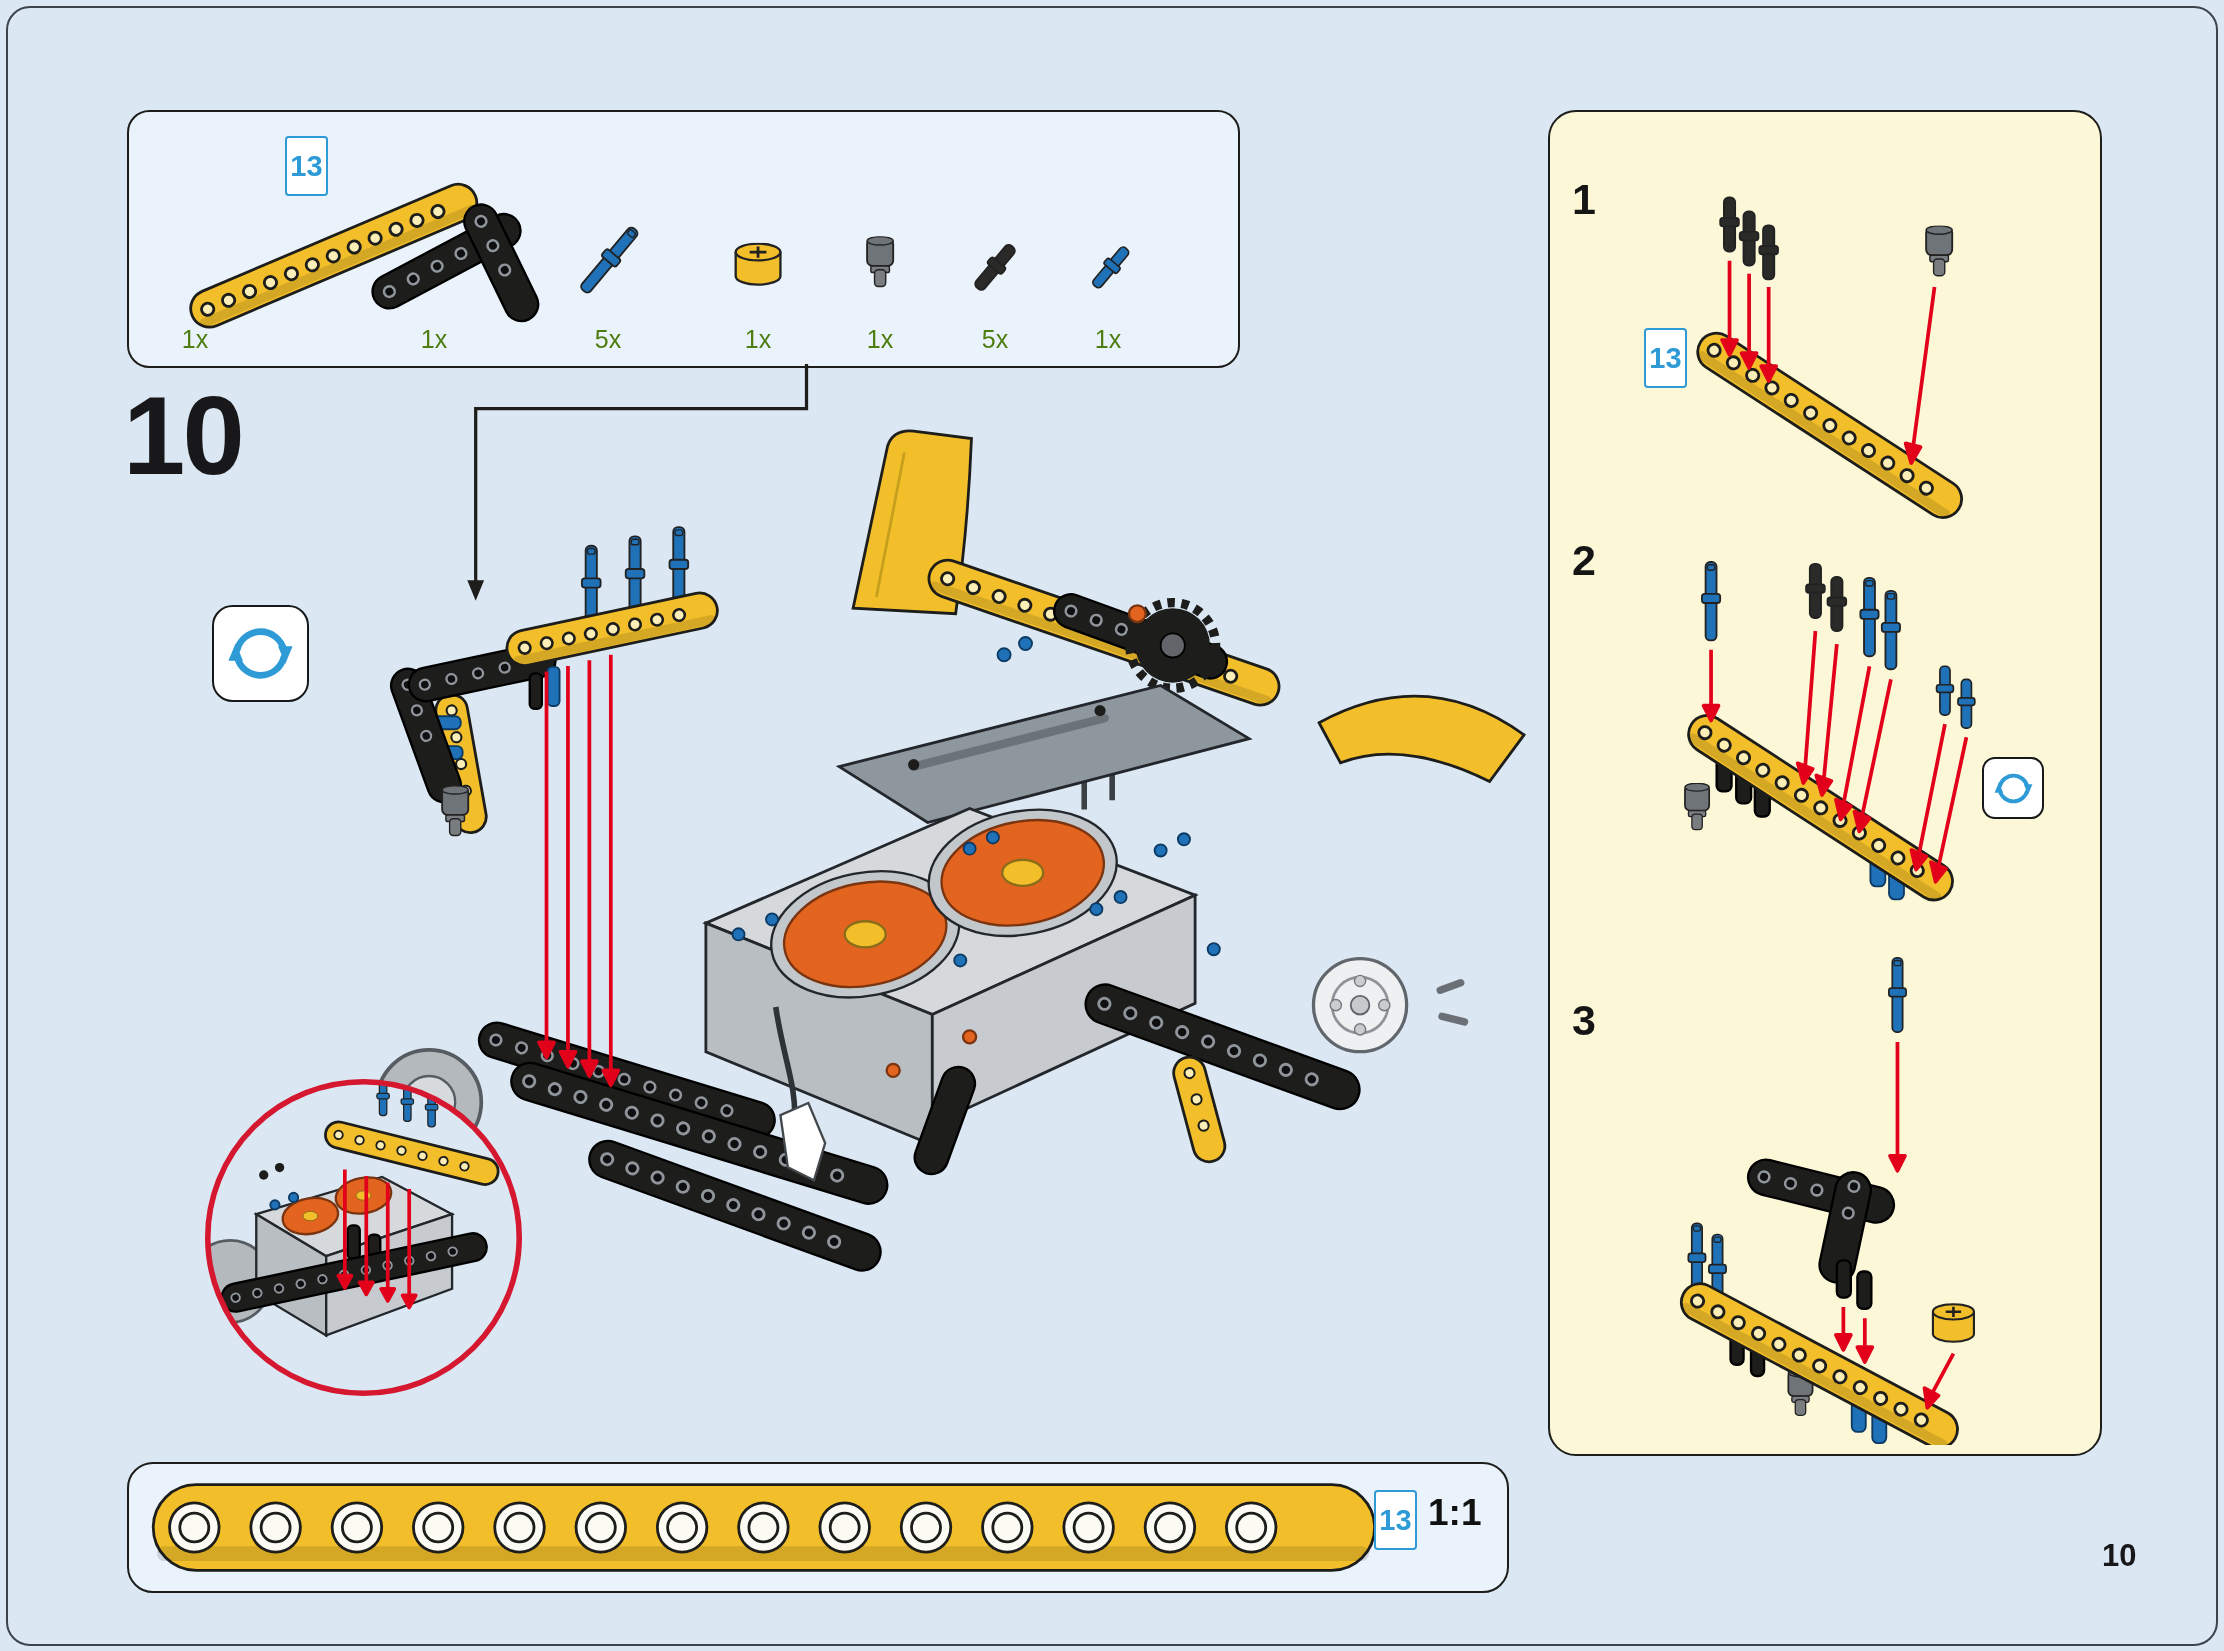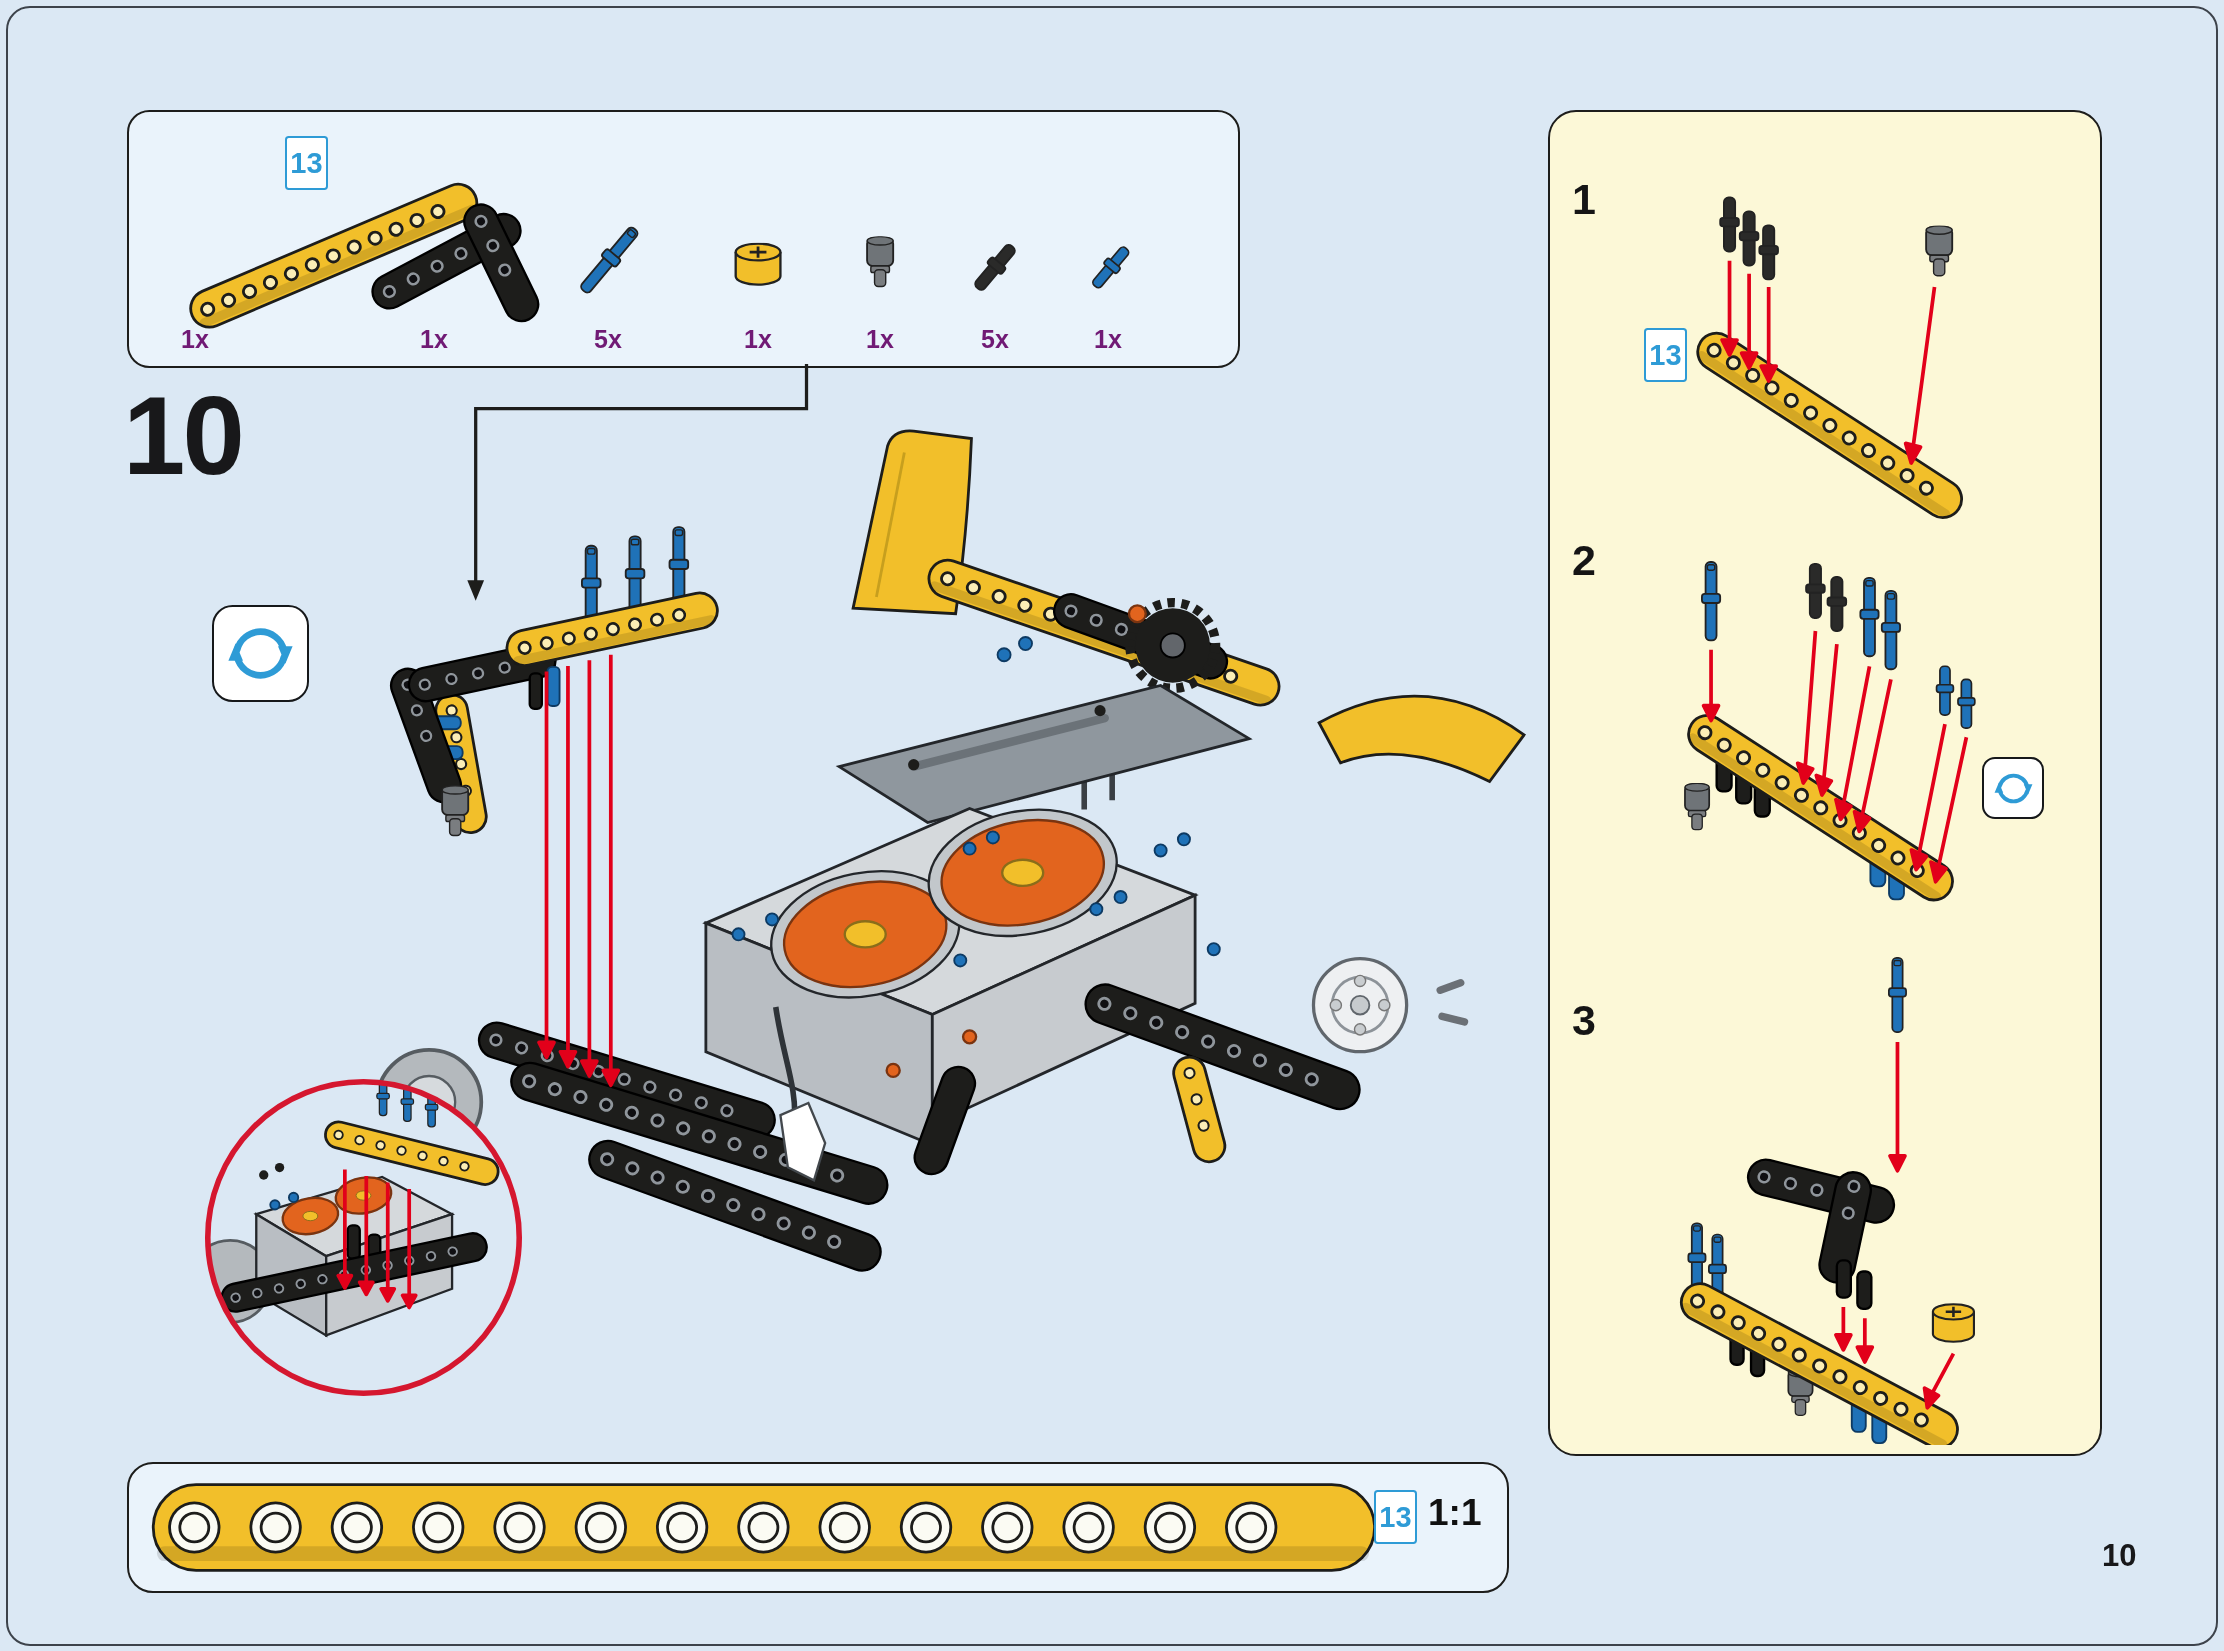--- a/index.html
+++ b/index.html
@@ -8,24 +8,24 @@
     --lego-gray:#9aa0a5; --lego-orange:#e2641e; --arrow-red:#e2001a;
     --callout-blue:#2e9bd6; --detail-circle-red:#d5172f; --outline:#1d1d1b;
   }
   html,body{margin:0;padding:0}
   .page{position:relative;width:2224px;height:1652px;background:var(--page-bg,#dbe8f4);
         font-family:"Liberation Sans",sans-serif;overflow:hidden}
   .frame{position:absolute;inset:5.6px;border:2.8px solid #3d434b;border-radius:24px;pointer-events:none}
   .panel{position:absolute;background:var(--panel-bg,#eaf3fb);border:2.8px solid var(--outline,#1d1d1b);border-radius:22.4px}
   .sidebar{position:absolute;background:var(--sidebar-bg,#fcf8d7);border:2.8px solid var(--outline,#1d1d1b);border-radius:28px}
   .abs{position:absolute}
-  .callout{position:absolute;width:43px;height:54px;background:#fff;border:2.8px solid var(--callout-blue,#2e9bd6);
+  .callout{position:absolute;width:43px;height:60px;background:#fff;border:2.8px solid var(--callout-blue,#2e9bd6);
            color:var(--callout-blue,#2e9bd6);font-size:29px;font-weight:bold;display:flex;align-items:center;
            justify-content:center;border-radius:3.7px;box-sizing:border-box}
-  .qty{position:absolute;font-size:25px;font-weight:bold;color:#701a75;transform:translateX(-50%);top:213px}
+  .qty{position:absolute;font-size:25px;font-weight:normal;color:#4d7c0f;transform:translateX(-50%);top:213px}
   .stepnum{position:absolute;font-size:43px;font-weight:bold;color:#151515}
   .bignum{position:absolute;left:123px;top:380px;font-size:112px;font-weight:bold;color:#18181a;letter-spacing:-2.8px;line-height:1}
   .scale{position:absolute;font-size:37px;font-weight:700;color:#111}
   .pagenum{position:absolute;font-size:31px;font-weight:bold;color:#18181a}
   .roticon{position:absolute;background:#fff;border:2.8px solid #16181a;display:flex;align-items:center;justify-content:center}
   .arr{stroke:var(--arrow-red,#e2001a);stroke-width:4;fill:var(--arrow-red,#e2001a);stroke-linejoin:round}
   .fy{fill:var(--lego-yellow,#f2bf2a);stroke:#1d1d1b;stroke-width:3}
   .fk{fill:var(--lego-black,#1d1d1b);stroke:#000;stroke-width:2.5}
   .fb{fill:var(--lego-blue,#1f72b8);stroke:#0d3a63;stroke-width:2}
   .for{fill:var(--lego-orange,#e2641e);stroke:#7a3410;stroke-width:2.5}

